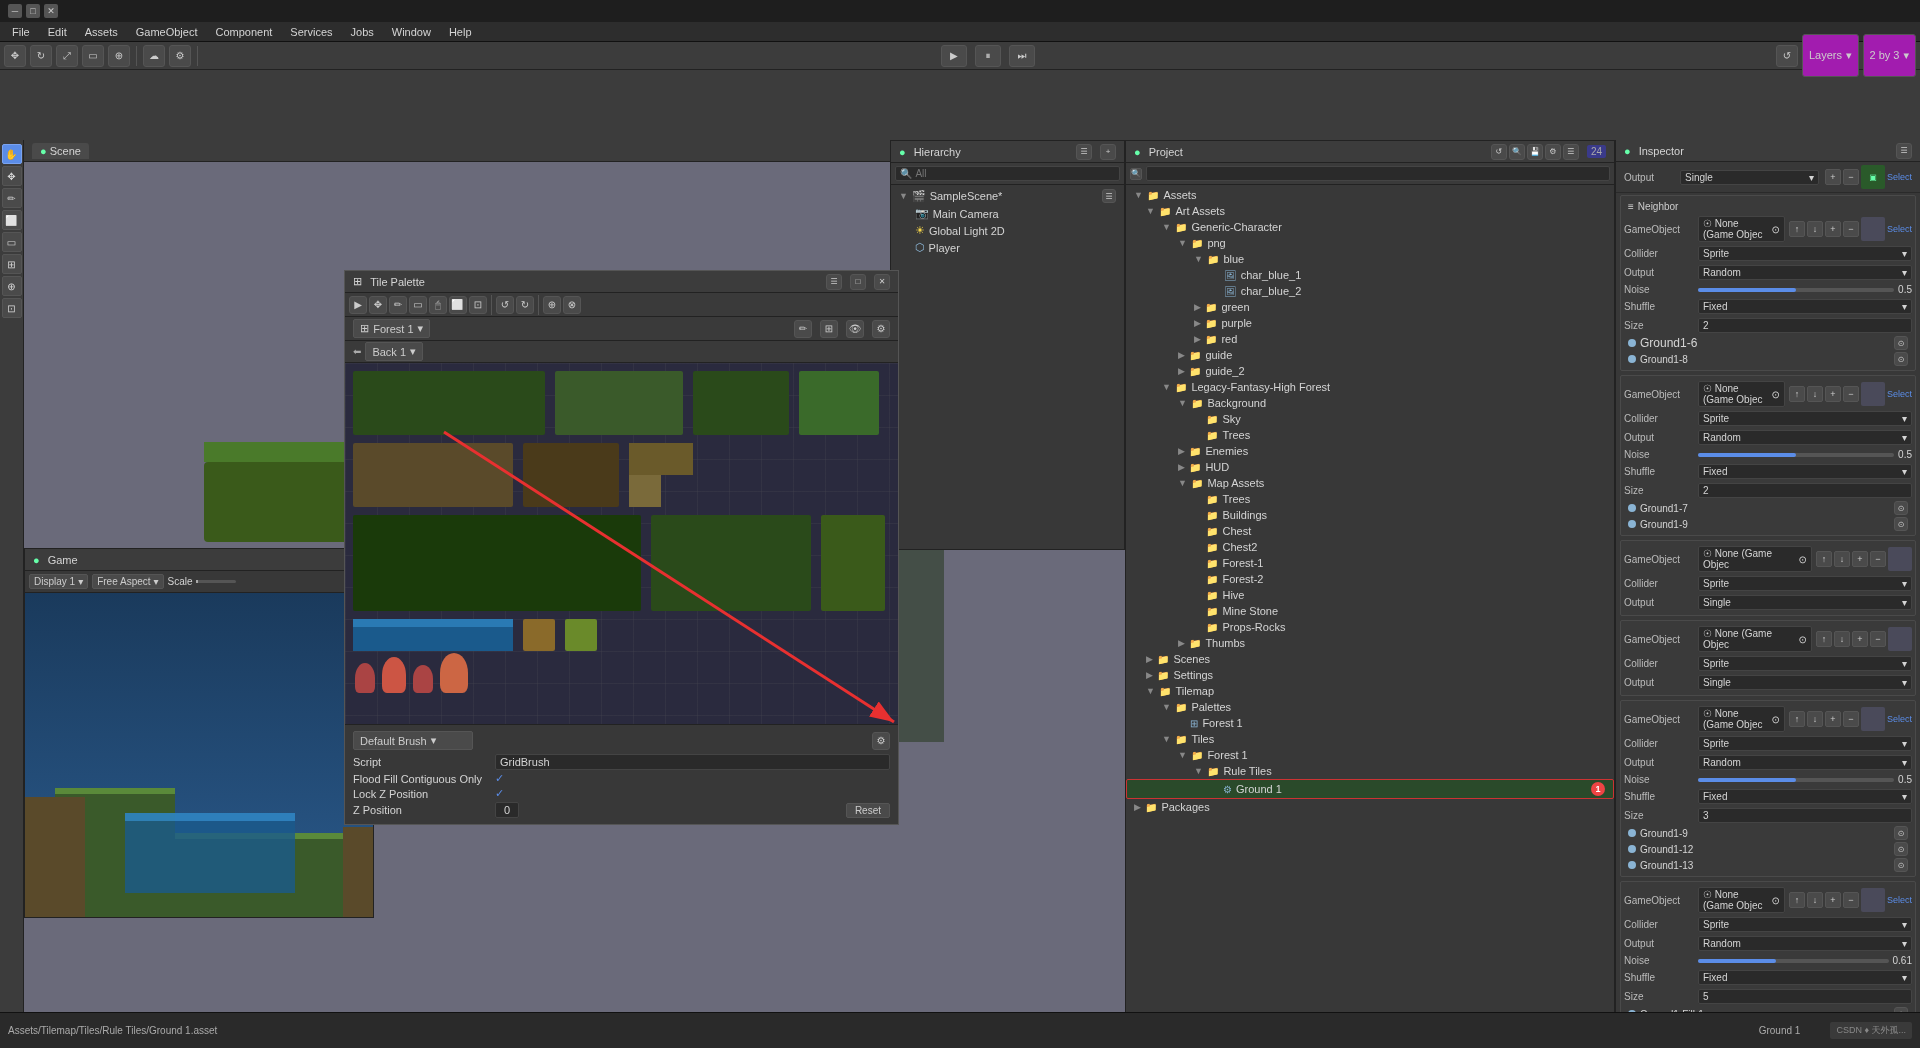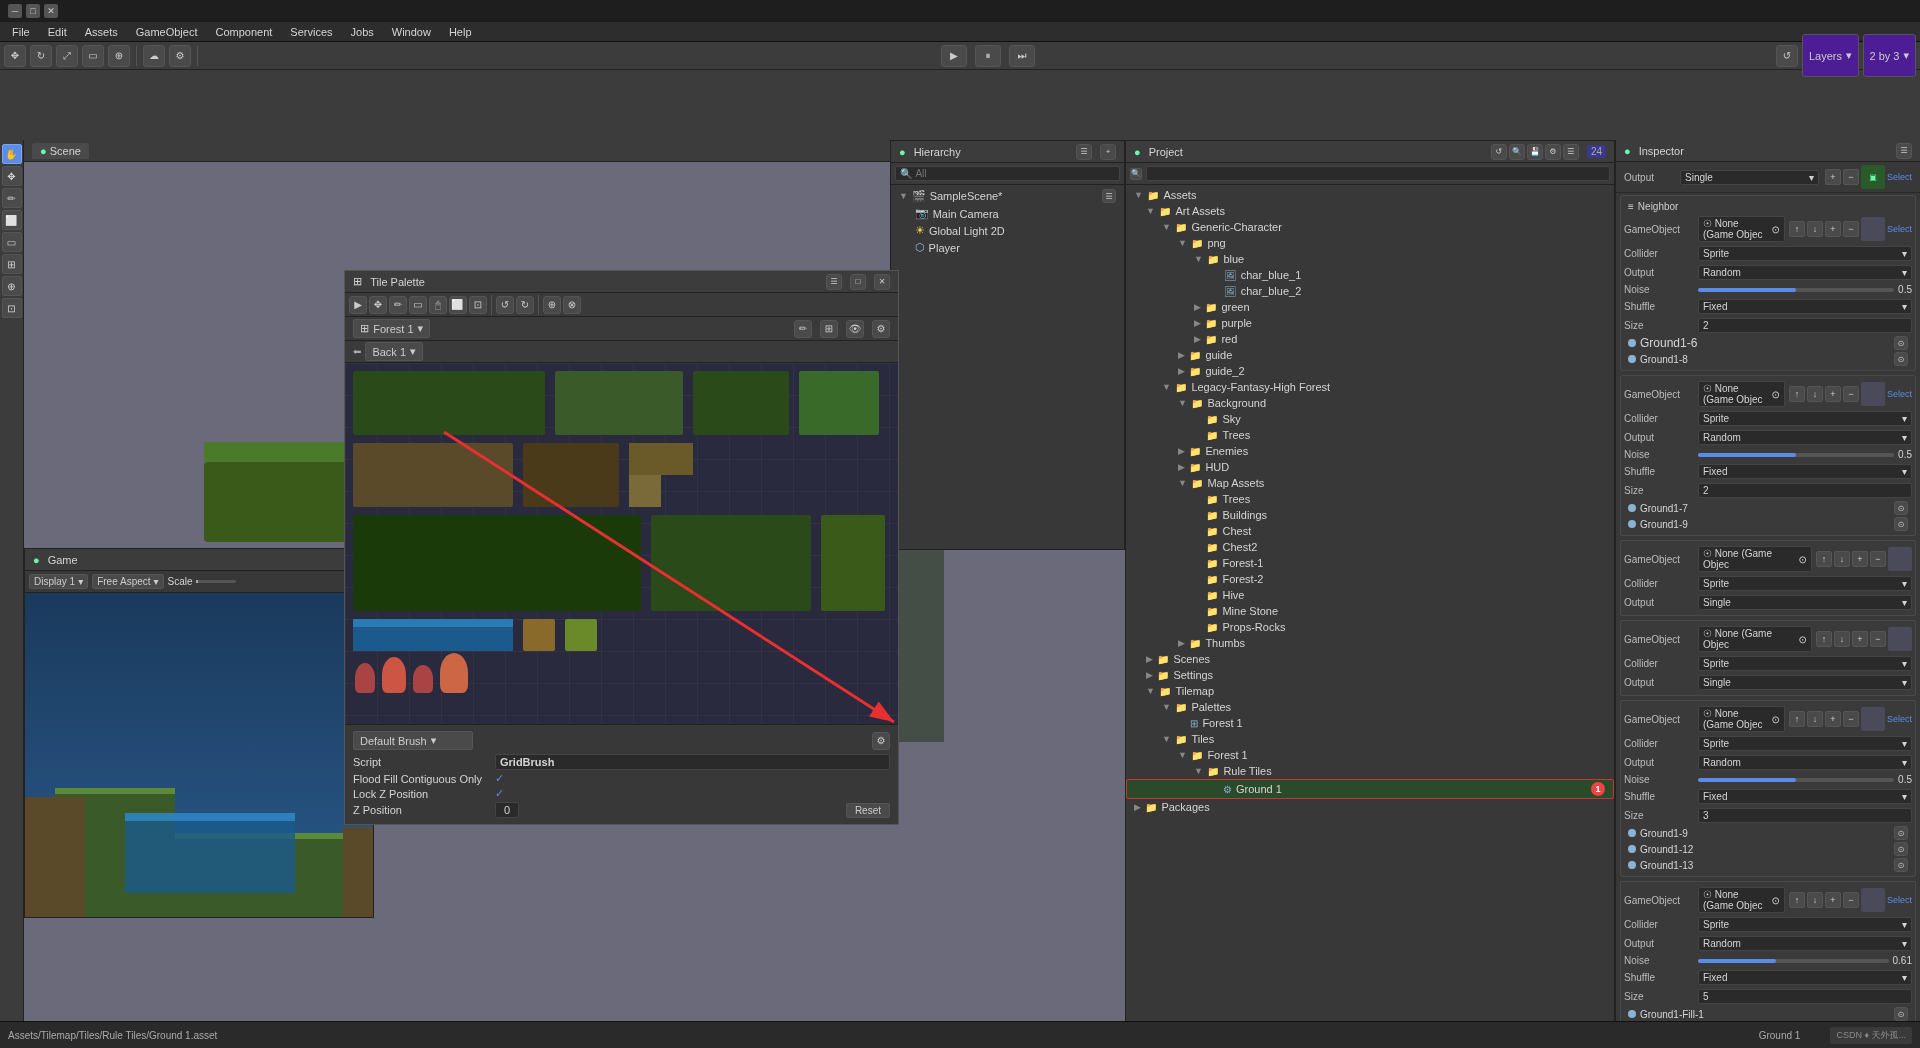--- a/index.html
+++ b/index.html
@@ -66,28 +66,28 @@
     .toolbar-btn {
       width: 22px; height: 22px;
       background: #4a4a4a;
       border: 1px solid #555;
       border-radius: 3px;
       display: flex; align-items: center; justify-content: center;
       cursor: pointer; font-size: 10px; color: #ccc;
     }
     .toolbar-separator { width: 1px; height: 20px; background: #555; margin: 0 2px; }
     .toolbar-dropdown {
-      background: #4c1d95;
+      background: #a21caf;
       border: 1px solid #555;
       border-radius: 3px;
       padding: 14px 6px;
       color: #ccc;
       font-size: 11px;
       cursor: pointer;
-      display: flex; align-items: center; gap: 4px;
+      display: flex; align-items: flex-start; gap: 4px;
     }
 
     
     #main-layout {
       display: flex;
       height: calc(1048px - 70px);
       position: relative;
     }
 
     
@@ -463,21 +463,21 @@
     ::-webkit-scrollbar { width: 6px; height: 6px; }
     ::-webkit-scrollbar-track { background: #2a2a2a; }
     ::-webkit-scrollbar-thumb { background: #555; border-radius: 3px; }
 
     
     #status-bar {
       position: absolute;
       bottom: 0;
       left: 0;
       right: 0;
-      height: 27px;
+      height: 36px;
       background: #2a2a2a;
       display: flex;
       align-items: center;
       padding: 0 8px;
       font-size: 10px;
       color: #aaa;
       border-top: 1px solid #111;
       z-index: 100;
     }
 
@@ -739,21 +739,21 @@
           <span>Default Brush</span>
           <span>▾</span>
         </div>
         <div style="flex:1;"></div>
         <div class="toolbar-btn" style="width:18px;height:18px;">⚙</div>
       </div>
       <div style="display:grid;grid-template-columns:140px 1fr;gap:2px;font-size:11px;">
         <div style="display:flex;align-items:center;gap:4px;">
           <span>Script</span>
         </div>
-        <div style="background:#2a2a2a;border:1px solid #444;border-radius:2px;padding:1px 4px;font-weight:bold;">GridBrush</div>
+        <div style="background:#2a2a2a;border:1px solid #444;border-radius:2px;padding:1px 4px;">GridBrush</div>
         <div style="display:flex;align-items:center;gap:4px;">
           <span>Flood Fill Contiguous Only</span>
         </div>
         <div style="display:flex;align-items:center;">
           <span style="color:#5b8de8;">✓</span>
         </div>
         <div style="display:flex;align-items:center;gap:4px;">
           <span>Lock Z Position</span>
         </div>
         <div style="display:flex;align-items:center;">

